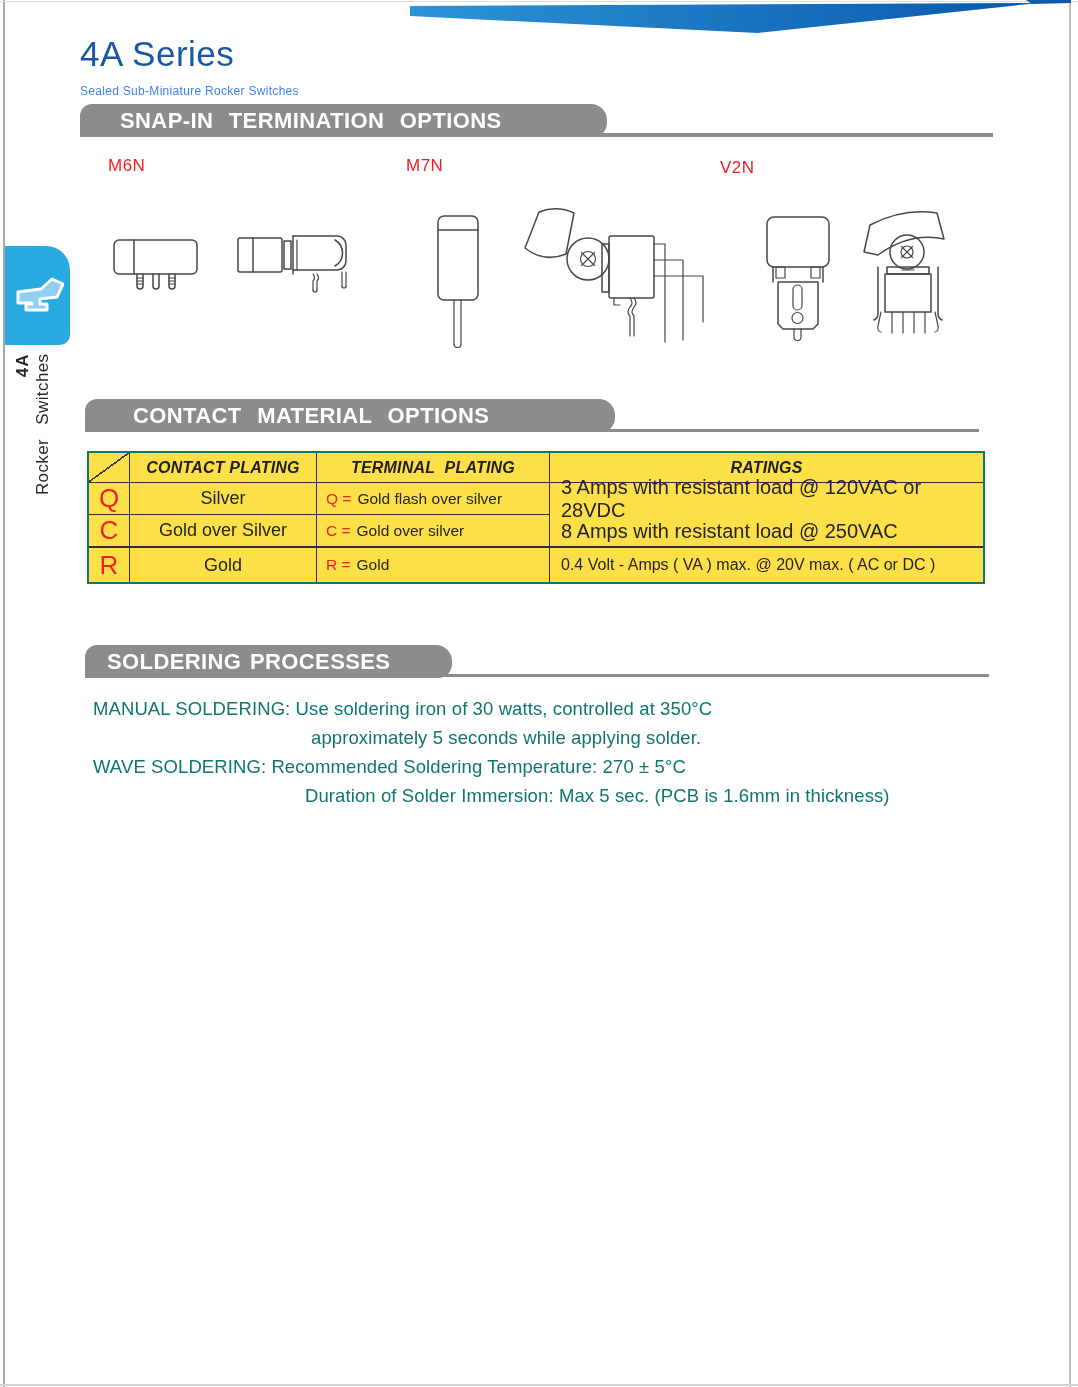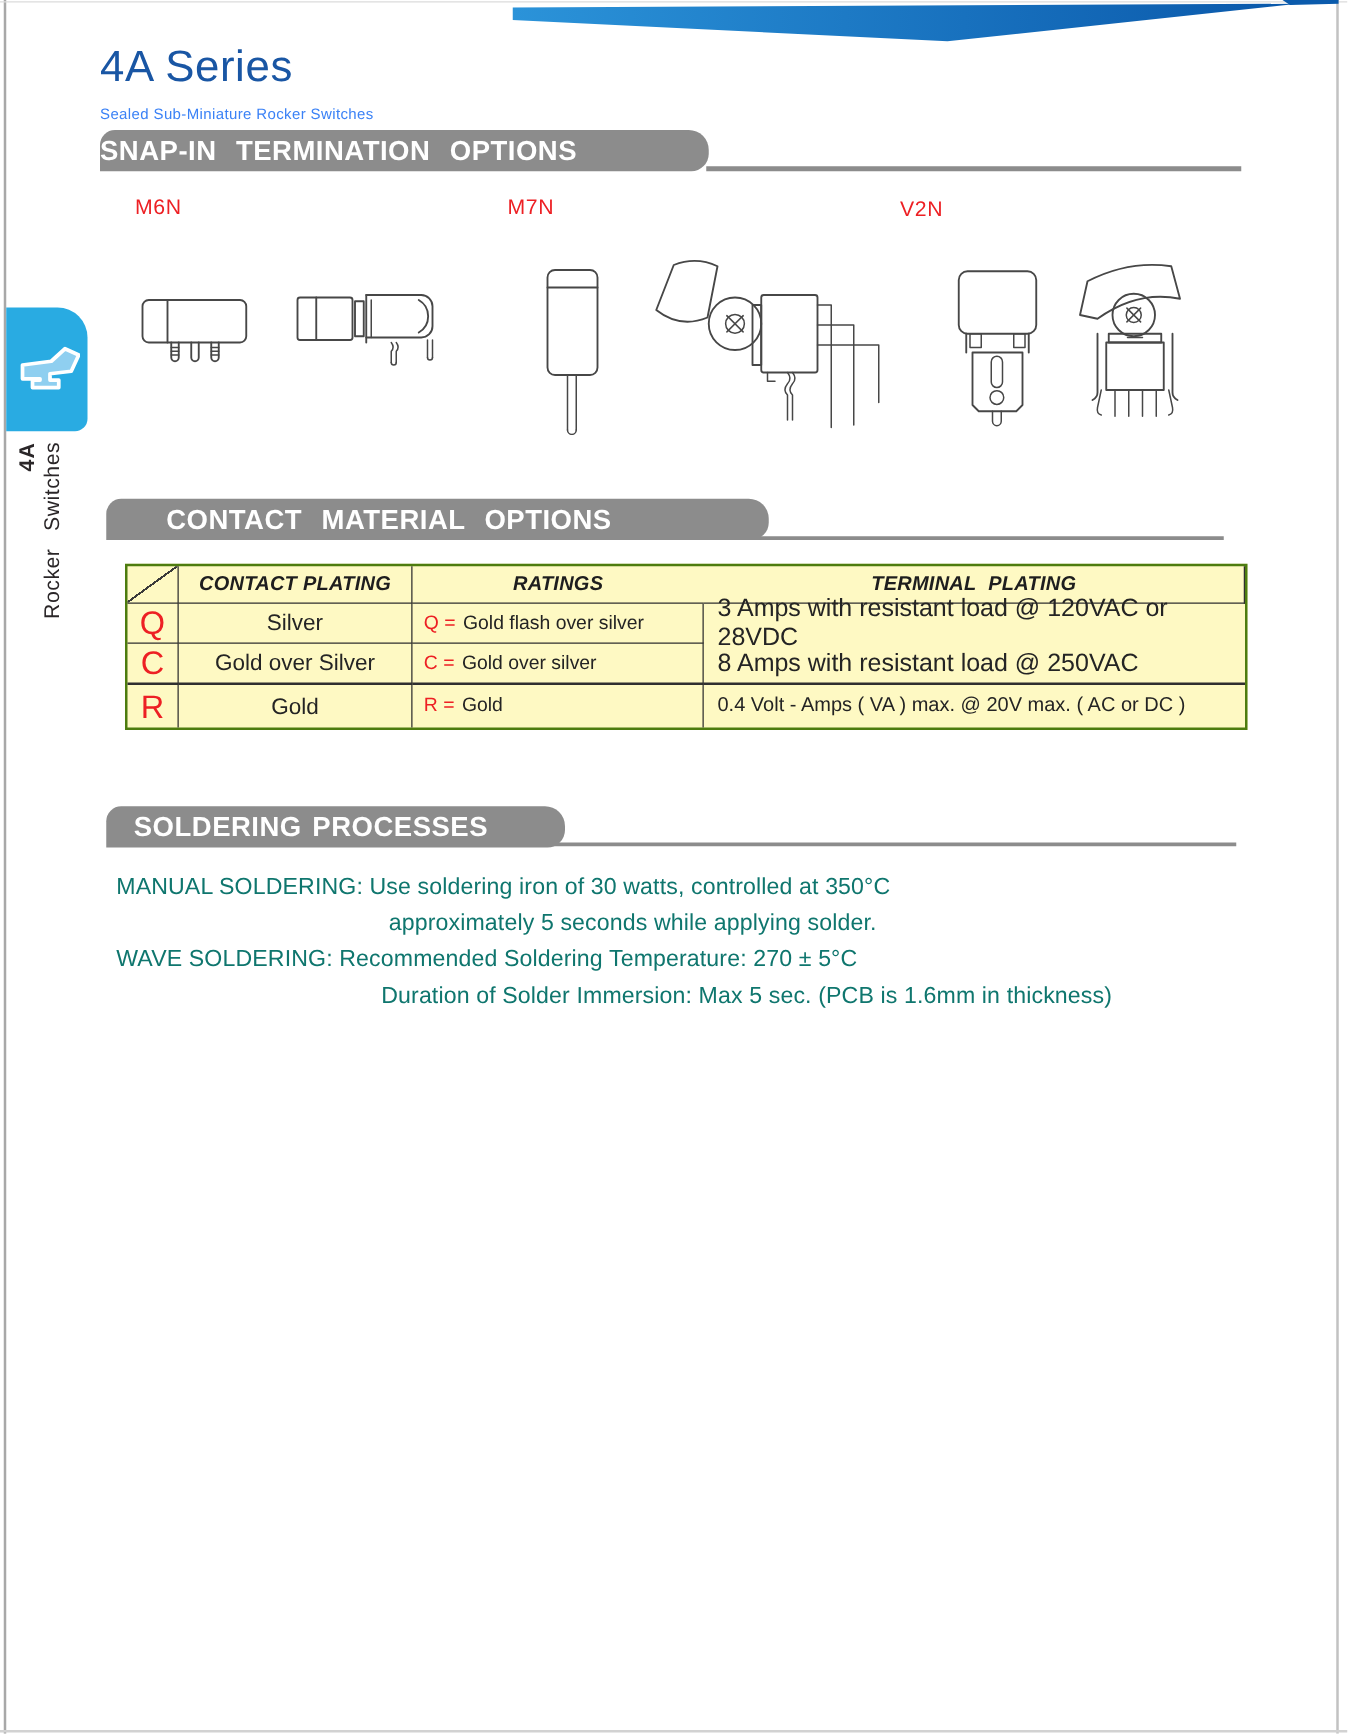--- a/index.html
+++ b/index.html
@@ -19,21 +19,21 @@
   .page-title{position:absolute;left:80px;top:34px;font-size:35px;font-weight:normal;color:#1956A4;letter-spacing:.5px;}
   .page-subtitle{position:absolute;left:80px;top:84px;font-size:12px;color:#3b82f6;letter-spacing:.3px;}
 
   
   .banner{
     position:absolute;background:#8C8C8C;color:#ffffff;font-weight:bold;
     font-size:22px;letter-spacing:.4px;word-spacing:9px;
     display:flex;align-items:center;height:33px;
     border-radius:12px 16px 14px 0;
   }
-  .banner-snap{left:80px;top:104px;width:487px;}
+  .banner-snap{left:80px;top:104px;width:487px;padding-left:40px;}
   .banner-contact{left:85px;top:399px;width:482px;padding-left:48px;}
   .banner-solder{left:85px;top:645px;width:345px;padding-left:22px;word-spacing:2px;}
   .banner-line{position:absolute;background:#8C8C8C;}
   .line-snap{left:565px;top:133px;width:428px;height:4px;}
   .line-contact{left:565px;top:429px;width:414px;height:3px;}
   .line-solder{left:428px;top:674px;width:561px;height:3px;}
 
   
   .variant-label{position:absolute;font-size:17px;color:#ED2024;letter-spacing:.5px;}
   .lbl-m6n{left:108px;top:156px;}
@@ -50,22 +50,22 @@
   .side-tab svg{position:absolute;left:7px;top:26px;}
   .vlabel{
     position:absolute;left:-46px;top:412px;width:175px;height:58px;
     transform:rotate(-90deg);text-align:right;color:#2a2628;line-height:20px;
   }
   .vlabel .series{font-size:17px;font-weight:bold;letter-spacing:1px;}
   .vlabel .cat{font-size:17px;letter-spacing:.4px;word-spacing:9px;}
 
   
   .spec-table{
-    position:absolute;left:100px;top:451px;width:894px;background:#fef9c3;
-    border:2px solid #4d7c0f;
+    position:absolute;left:87px;top:451px;width:894px;background:#fde047;
+    border:2px solid #0f766e;
     display:grid;grid-template-columns:41px 187px 233px 1fr;
     grid-template-rows:30px 32px 33px 34px;
   }
   .tc{border-right:1.5px solid #2f2f2f;border-bottom:1.5px solid #2f2f2f;display:flex;align-items:center;justify-content:center;}
   .tc.last{border-right:none;}
   .tc.th{font-size:16px;font-weight:bold;font-style:italic;letter-spacing:.2px;color:#1e1e1e;}
   .tc.th.sp{word-spacing:5px;}
   .tc.diag{background:
     linear-gradient(to bottom right,
       transparent calc(50% - 1px), #3a3a3a calc(50% - 1px),
@@ -214,22 +214,22 @@
   <path class="draw-thin" d="M77,106 l3,14 q1,5 -3,6"></path>
 </svg>
 
 <div class="banner banner-contact">CONTACT MATERIAL OPTIONS</div>
 <div class="banner-line line-contact"></div>
 
 <div class="spec-table">
 
   <div class="tc diag"></div>
   <div class="tc th">CONTACT PLATING</div>
+  <div class="tc th sp">TERMINAL PLATING</div>
   <div class="tc th last">RATINGS</div>
-  <div class="tc th sp">TERMINAL PLATING</div>
 
   <div class="tc code">Q</div>
   <div class="tc contact">Silver</div>
   <div class="tc term">
     <span class="red">Q =</span>
     <span>Gold flash over silver</span>
   </div>
   <div class="tc rate-merged last">
     <div class="rl">3 Amps with resistant load @ 120VAC or 28VDC</div>
     <div class="rl">8 Amps with resistant load @ 250VAC</div>

